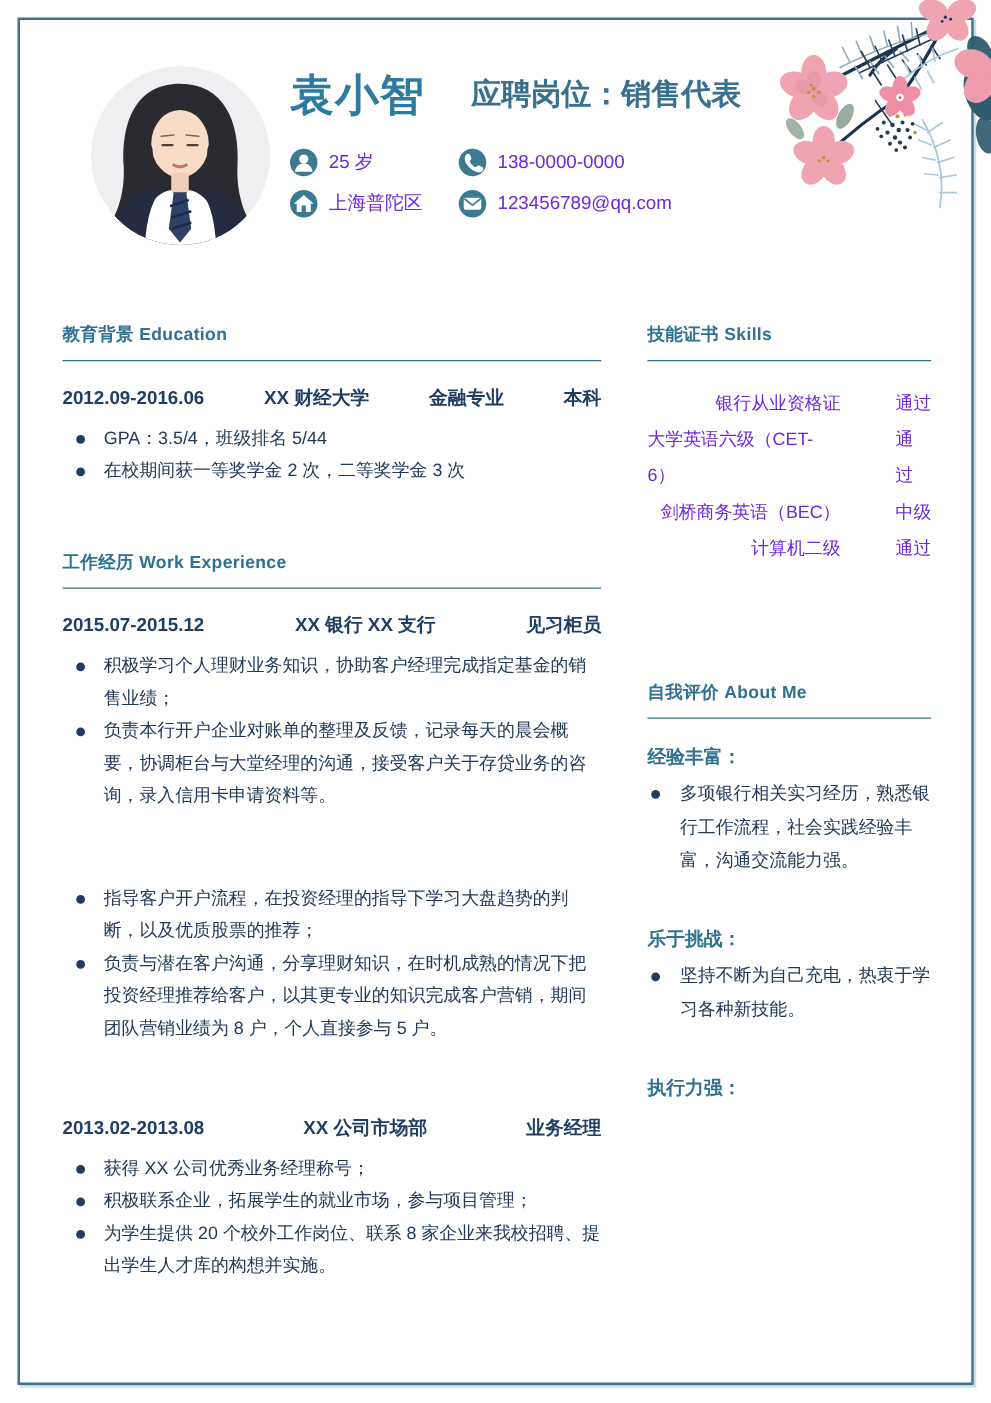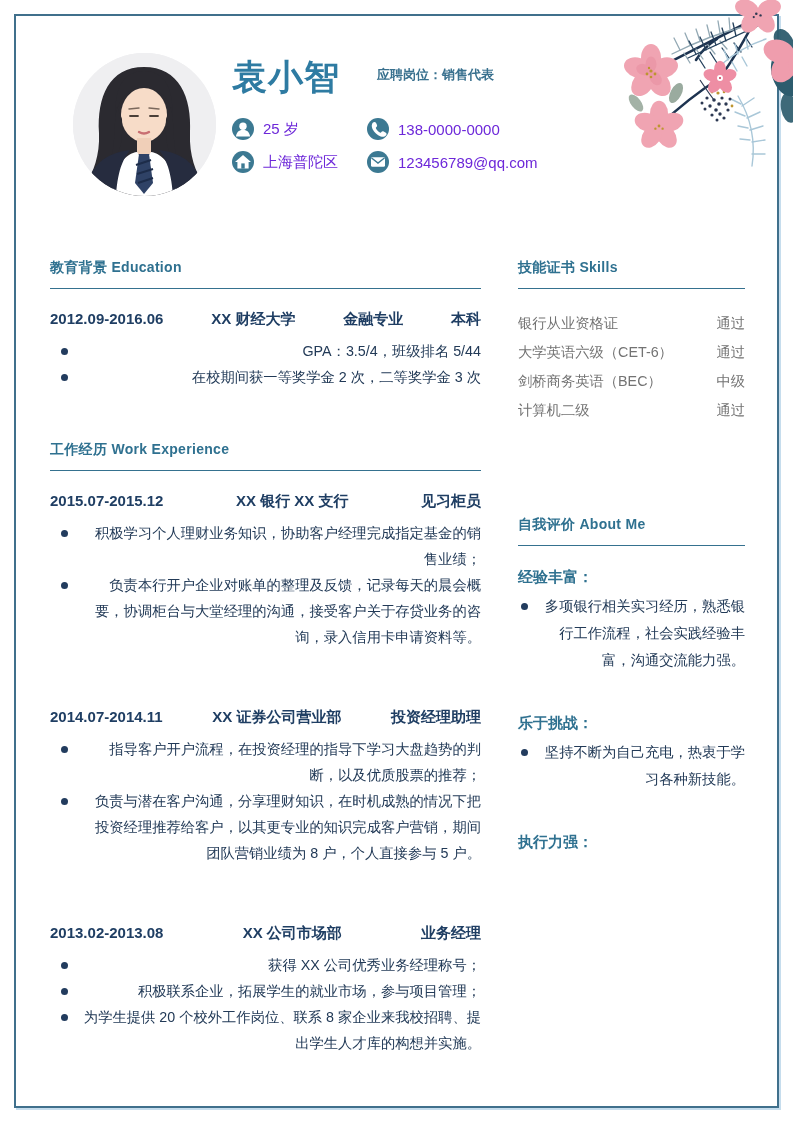--- a/index.html
+++ b/index.html
@@ -8,47 +8,47 @@
   .frame{position:absolute;left:14px;top:14px;right:14px;bottom:14px;border:2px solid #40708c;box-shadow:2px 2px 0 #c6dded;pointer-events:none;z-index:1;}
   .flowers{position:absolute;top:0;right:0;width:197px;height:178px;z-index:3;pointer-events:none;}
   .content{position:absolute;left:50px;right:48px;top:0;z-index:2;}
 
   
   .header{display:flex;padding-top:53px;}
   .photo{flex:none;width:143px;height:143px;margin-left:23px;border-radius:50%;overflow:hidden;background:#efeff1;}
   .info{margin-left:16px;padding-top:6px;flex:1;}
   .name-row{display:flex;align-items:center;}
   .name{font-size:35px;font-weight:700;color:#2e7ba2;letter-spacing:1px;line-height:1.05;}
-  .job-label{font-size:13px;font-weight:700;color:#38708e;margin-left:37px;padding-bottom:5px;}
+  .job-label{font-size:24px;font-weight:700;color:#38708e;margin-left:37px;padding-bottom:5px;}
   .contacts{display:grid;grid-template-columns:135px auto;row-gap:10px;margin-top:22px;}
   .contact{display:flex;align-items:center;height:23px;font-size:15px;color:#6d28d9;}
   .cicon{flex:none;width:22px;height:22px;border-radius:50%;background:#3c7992;margin-right:9px;display:flex;align-items:center;justify-content:center;}
   .cicon svg{display:block;}
 
   
   .main{display:flex;margin-top:60px;}
   .col-left{width:431px;margin-right:37px;flex:none;}
   .col-right{flex:1;min-width:0;}
 
   h2.sec{margin:0;font-size:14px;line-height:23px;font-weight:700;color:#2f7190;letter-spacing:.3px;}
   .rule{border:none;border-top:1px solid #35718f;margin:9px 0 0 0;}
 
   .entry-head{display:flex;justify-content:space-between;align-items:baseline;margin-top:19px;font-size:15px;font-weight:700;color:#1f3e63;line-height:21px;}
   .bullets{margin-top:9px;}
   .bullet{display:flex;font-size:14.3px;line-height:26px;color:#223a57;}
   .dot{flex:none;width:7px;height:7px;border-radius:50%;background:#223c5e;margin:10px 15px 0 11px;}
-  .bullet .btext{flex:1;min-width:0;text-align:right;}
+  .bullet .btext{flex:1;min-width:0;}
 
   .work{margin-top:48px;}
   .job{margin-top:56px;}
   .job.first{margin-top:17px;}
 
   
   .skill-rows{margin-top:20px;}
-  .skill-row{display:flex;justify-content:space-between;font-size:14.3px;line-height:29px;color:#737373;}
+  .skill-row{display:flex;justify-content:flex-end;font-size:14.3px;line-height:29px;color:#6d28d9;gap:44px;}
   .about{margin-top:88px;}
   .group{margin-top:38px;}
   .group.first{margin-top:20px;}
   .group-label{font-size:15px;font-weight:700;color:#2f7190;line-height:21px;}
   .group .bullets{margin-top:6px;}
   .group .bullet{line-height:27px;}
   .group .dot{margin:10px 16px 0 3px;}
 </style>
 </head>
 <body>
@@ -306,25 +306,20 @@
                   <span class="btext">积极学习个人理财业务知识，协助客户经理完成指定基金的销售业绩；</span>
                 </div>
               <div class="bullet">
                   <span class="dot"></span>
                   <span class="btext">负责本行开户企业对账单的整理及反馈，记录每天的晨会概要，协调柜台与大堂经理的沟通，接受客户关于存贷业务的咨询，录入信用卡申请资料等。</span>
                 </div>
             </div>
           </div>
 
           <div class="job">
-            <div class="entry-head">
-              <span>2014.07-2014.11</span>
-              <span>XX 证券公司营业部</span>
-              <span>投资经理助理</span>
-            </div>
             <div class="bullets">
               <div class="bullet">
                   <span class="dot"></span>
                   <span class="btext">指导客户开户流程，在投资经理的指导下学习大盘趋势的判断，以及优质股票的推荐；</span>
                 </div>
               <div class="bullet">
                   <span class="dot"></span>
                   <span class="btext">负责与潜在客户沟通，分享理财知识，在时机成熟的情况下把投资经理推荐给客户，以其更专业的知识完成客户营销，期间团队营销业绩为 8 户，个人直接参与 5 户。</span>
                 </div>
             </div>

